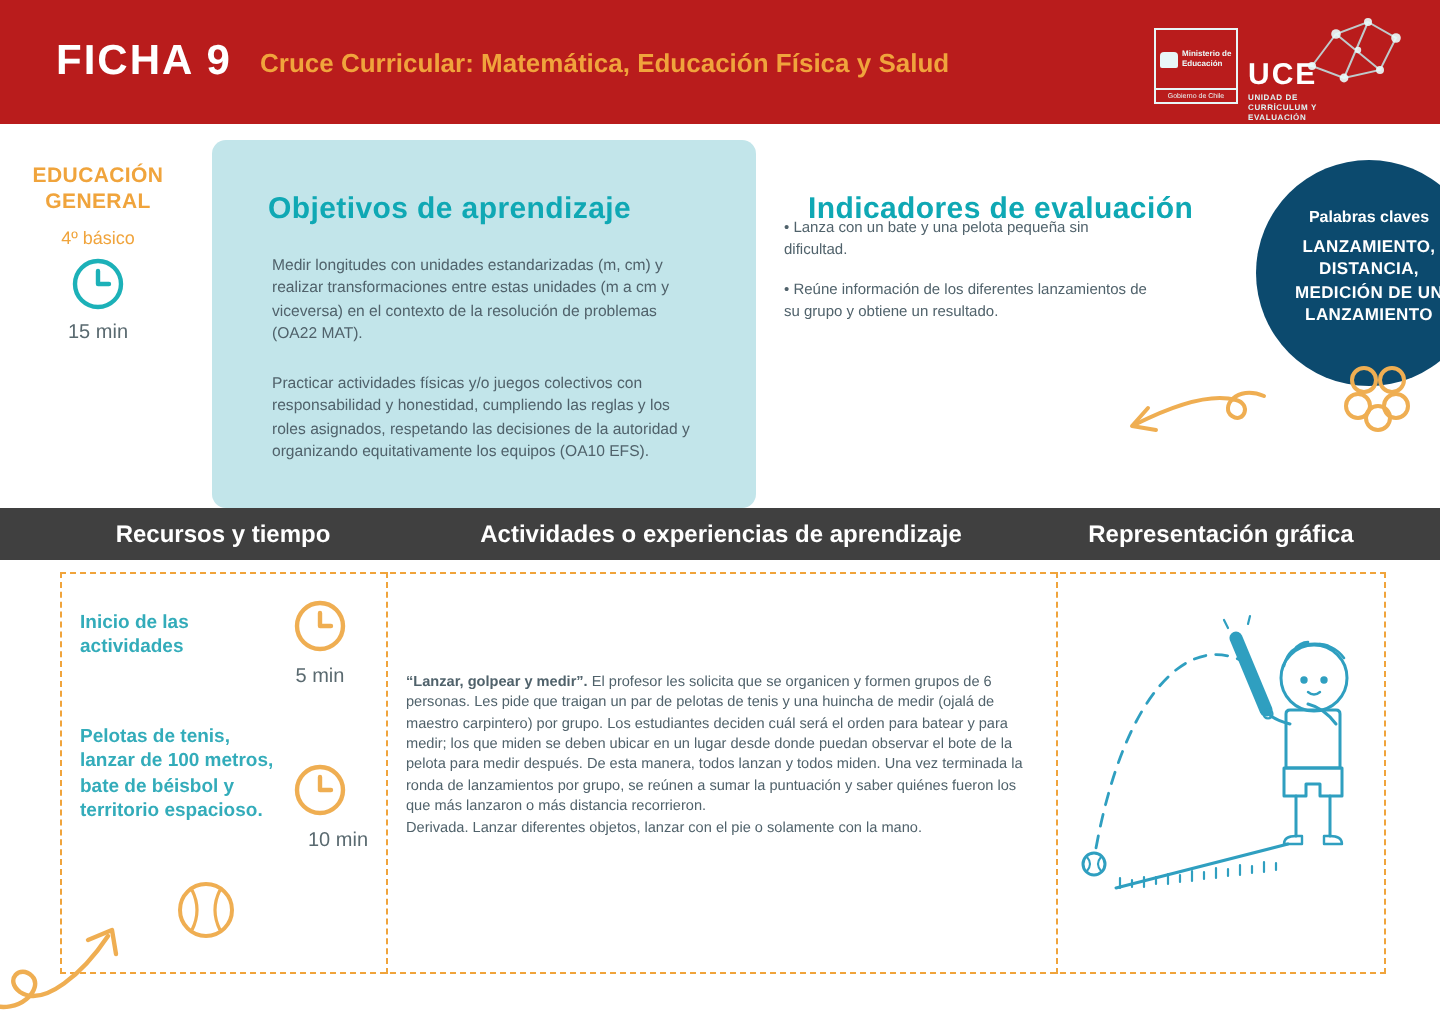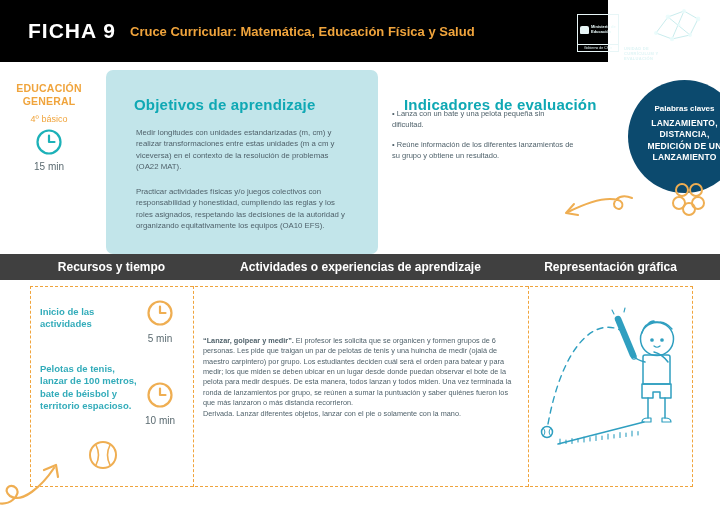--- a/index.html
+++ b/index.html
@@ -5,21 +5,21 @@
   html,body{margin:0;padding:0;}
   body{
     width:720px;height:509px;position:relative;overflow:hidden;
     background:#ffffff;
     font-family:"Liberation Sans","DejaVu Sans",sans-serif;
     -webkit-font-smoothing:antialiased;
   }
   .abs{position:absolute;}
 
   
-  .header{left:0;top:0;width:608px;height:62px;background:#000000;}
+  .header{left:0;top:0;width:720px;height:62px;background:#b91c1c;}
   .ficha{left:28px;top:19px;font-size:21px;font-weight:bold;color:#ffffff;letter-spacing:1px;}
   .subtitle{left:130px;top:24px;font-size:13px;font-weight:bold;color:#f0a43c;}
   .mineduc{left:577px;top:14px;width:40px;height:36px;border:1px solid #e8f6f7;display:flex;flex-direction:column;}
   .mineduc-top{display:flex;align-items:center;gap:2px;padding:2px;flex:1;}
   .crest{width:9px;height:8px;background:#e8f6f7;border-radius:2px 2px 1px 1px;flex:none;}
   .mineduc-txt{font-size:4px;line-height:1.15;color:#eafafa;font-weight:bold;}
   .mineduc-foot{border-top:1px solid #e8f6f7;font-size:3.5px;color:#eafafa;text-align:center;padding:1px 0;}
   .uce{left:624px;top:29px;font-size:15px;font-weight:bold;color:#ffffff;letter-spacing:1px;}
   .uce-sub{left:624px;top:46px;width:46px;font-size:4px;line-height:1.25;color:#dff4f5;font-weight:bold;letter-spacing:.3px;}
 
@@ -54,21 +54,21 @@
 
   
   .dash-box{left:30px;top:286px;width:663px;height:201px;border:1.5px dashed #f0a43c;box-sizing:border-box;}
   .dash-v{top:286px;width:0;height:201px;border-left:1.5px dashed #f0a43c;}
 
   .res-item1{left:40px;top:306px;width:96px;font-size:9.5px;font-weight:600;color:#33acba;line-height:1.3;}
   .res-item2{left:40px;top:363px;width:102px;font-size:9.5px;font-weight:600;color:#33acba;line-height:1.3;}
   .res-clock1{left:146px;top:299px;}
   .res-clock2{left:146px;top:381px;}
   .res-time1{left:136px;top:333px;width:48px;text-align:center;font-size:10px;color:#5a6a70;}
-  .res-time2{left:136px;top:415px;width:48px;text-align:center;font-size:10px;color:#5a6a70;}
+  .res-time2{left:136px;top:415px;width:48px;text-align:right;font-size:10px;color:#5a6a70;}
 
   .act-text{left:203px;top:336px;width:316px;font-size:7.3px;line-height:1.42;color:#50626b;}
   .act-text .lead{font-weight:bold;}
   .act-text .dlabel{font-weight:normal;}
   .act-p2{margin-top:1px;}
 
   
   .doodle{pointer-events:none;}
 </style>
 </head>

